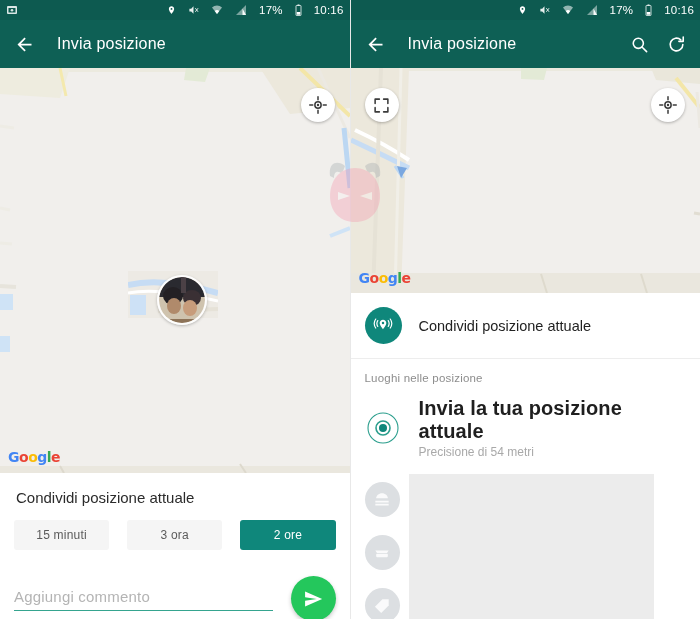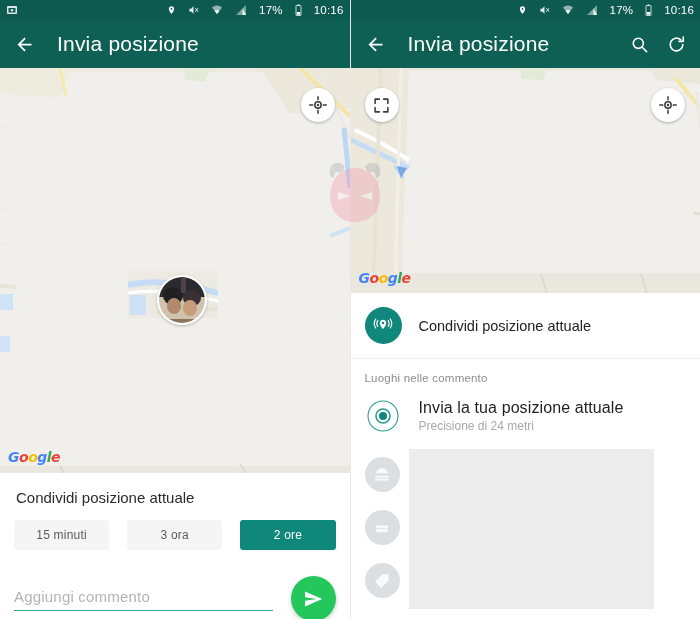--- a/index.html
+++ b/index.html
@@ -56,35 +56,34 @@
   .appbar {
     height: 48px;
     background: #0e6055;
     display: flex;
     align-items: center;
     padding: 0 14px;
     box-sizing: border-box;
     color: #ffffff;
   }
   .appbar .title {
-    font-size: 21px;
+    font-size: 16px;
     margin-left: 22px;
     letter-spacing: .2px;
     font-weight: 400;
     white-space: nowrap;
   }
   .appbar .spacer { flex: 1; }
   .appbar .act { margin-left: 18px; display: flex; align-items: center; }
 
   
   .map {
     position: relative;
     background: #f0eeeb;
     overflow: hidden;
-    font-style: italic;
   }
   .map.left  { height: 405px; }
   .map.right { height: 225px; }
 
   .map-bg { position: absolute; inset: 0; }
 
   .fab {
     position: absolute;
     width: 34px; height: 34px;
     border-radius: 50%;
@@ -207,21 +206,21 @@
     display: flex;
     align-items: center;
     padding: 4px 14px 8px 14px;
   }
   .target-icon {
     width: 37px; height: 37px;
     flex: 0 0 auto;
     display:flex; align-items:center; justify-content:center;
   }
   .row-send .texts { margin-left: 17px; }
-  .row-send .t1 { font-size: 16px; color: #1f1f1f; font-weight: 400; letter-spacing:.1px;}
+  .row-send .t1 { font-size: 20px; color: #1f1f1f; font-weight: 700; letter-spacing:.1px;}
   .row-send .t2 { font-size: 12px; color: #a9a9a9; margin-top: 2px; }
 
   .placeholders { position: relative; padding: 6px 0 0 0; }
   .ph-row {
     display: flex;
     align-items: center;
     height: 53px;
     padding: 0 14px;
     box-sizing: border-box;
   }
@@ -497,33 +496,33 @@
         <span class="circle-icon">
           <svg width="22" height="22" viewBox="0 0 24 24">
             <path d="M12 5.2c-2 0-3.6 1.6-3.6 3.6 0 2.7 3.6 6.7 3.6 6.7s3.6-4 3.6-6.7c0-2-1.6-3.6-3.6-3.6zm0 4.9a1.35 1.35 0 1 1 0-2.7 1.35 1.35 0 0 1 0 2.7z" fill="#ffffff"></path>
             <path d="M6.3 6.1a6 6 0 0 0 0 6.4M4.1 4.4a8.6 8.6 0 0 0 0 9.8" fill="none" stroke="#ffffff" stroke-width="1.3" stroke-linecap="round"></path>
             <path d="M17.7 6.1a6 6 0 0 1 0 6.4M19.9 4.4a8.6 8.6 0 0 1 0 9.8" fill="none" stroke="#ffffff" stroke-width="1.3" stroke-linecap="round"></path>
           </svg>
         </span>
         <span class="label">Condividi posizione attuale</span>
       </div>
 
-      <div class="section-label">Luoghi nelle commento</div>
+      <div class="section-label">Luoghi nelle posizione</div>
 
       <div class="row-send">
         <span class="target-icon">
           <svg width="34" height="34" viewBox="0 0 34 34">
             <circle cx="17" cy="17" r="15" fill="none" stroke="#2b9e8d" stroke-width="1.1"></circle>
             <circle cx="17" cy="17" r="7" fill="none" stroke="#2b9e8d" stroke-width="1.6"></circle>
             <circle cx="17" cy="17" r="4" fill="#0f877b"></circle>
           </svg>
         </span>
         <span class="texts">
           <div class="t1">Invia la tua posizione attuale</div>
-          <div class="t2">Precisione di 24 metri</div>
+          <div class="t2">Precisione di 54 metri</div>
         </span>
       </div>
 
       <div class="placeholders">
         <div class="ph-block"></div>
 
         <div class="ph-row">
           <span class="ph-circle">
             <svg width="20" height="20" viewBox="0 0 24 24">
               <path d="M4 13h16v2H4zM4 16.5h16v2H4z" fill="#ffffff" opacity=".85"></path>

